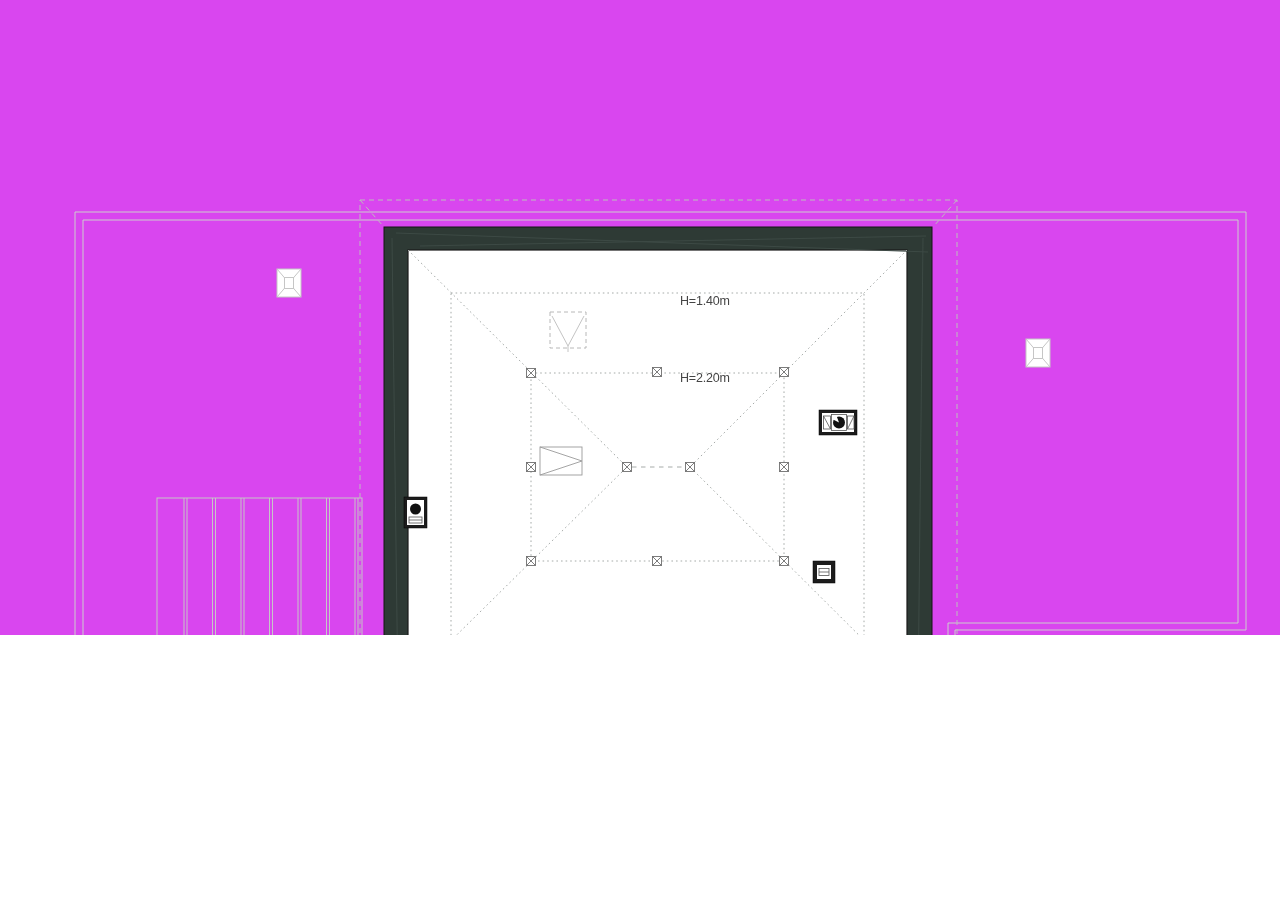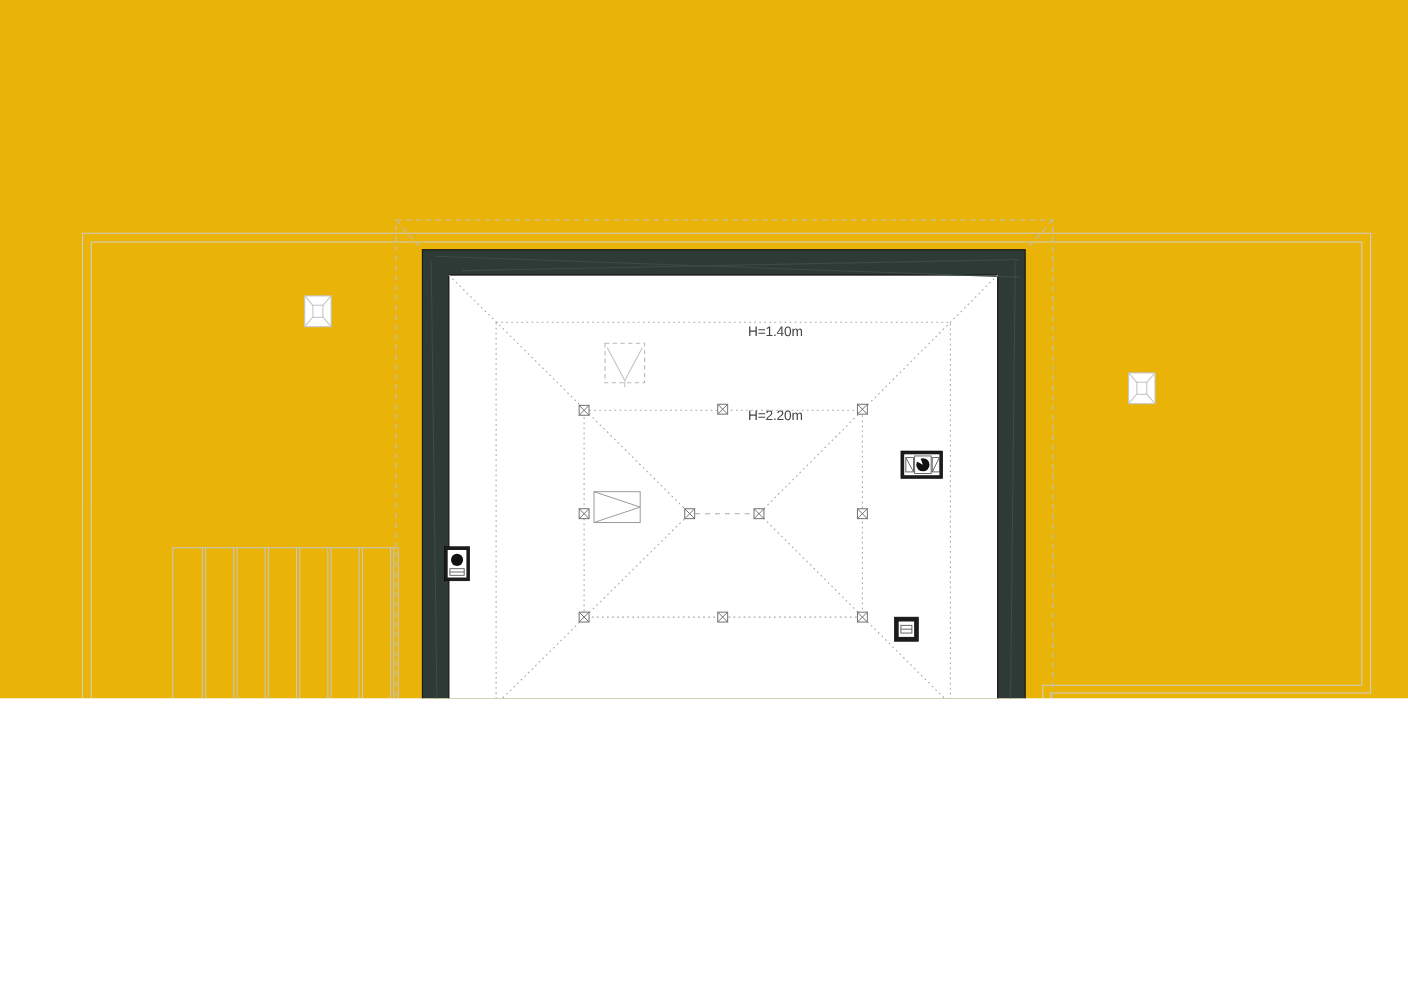--- a/index.html
+++ b/index.html
@@ -1,16 +1,16 @@
 <!DOCTYPE html>
 <html><head>
 <meta charset="utf-8">
 <style>
   html,body{margin:0;padding:0;background:#ffffff;}
-  .page{position:relative;width:1280px;height:635px;background:#eab308;overflow:hidden;
+  .page{position:relative;width:1280px;height:635px;background:#d946ef;overflow:hidden;
         font-family:"Liberation Sans", sans-serif;}
   svg{display:block;}
   
   .ln-light{stroke:#cdcdcd;fill:none;stroke-width:1;}
   .ln-dash{stroke:#bdbdbd;fill:none;stroke-width:1;stroke-dasharray:5 4;}
   .ln-dot{stroke:#a6aba9;fill:none;stroke-width:1;stroke-dasharray:1.6 3;}
   .ln-ridge{stroke:#a6aba9;fill:none;stroke-width:1;stroke-dasharray:4.5 4.5;}
   .post{stroke:#6f6f6f;fill:#ffffff;stroke-width:.9;}
   .deckln{stroke:#c6c6c6;fill:none;stroke-width:1;}
   .xboxsym{stroke:#c6c6c6;fill:#ffffff;stroke-width:1;}

